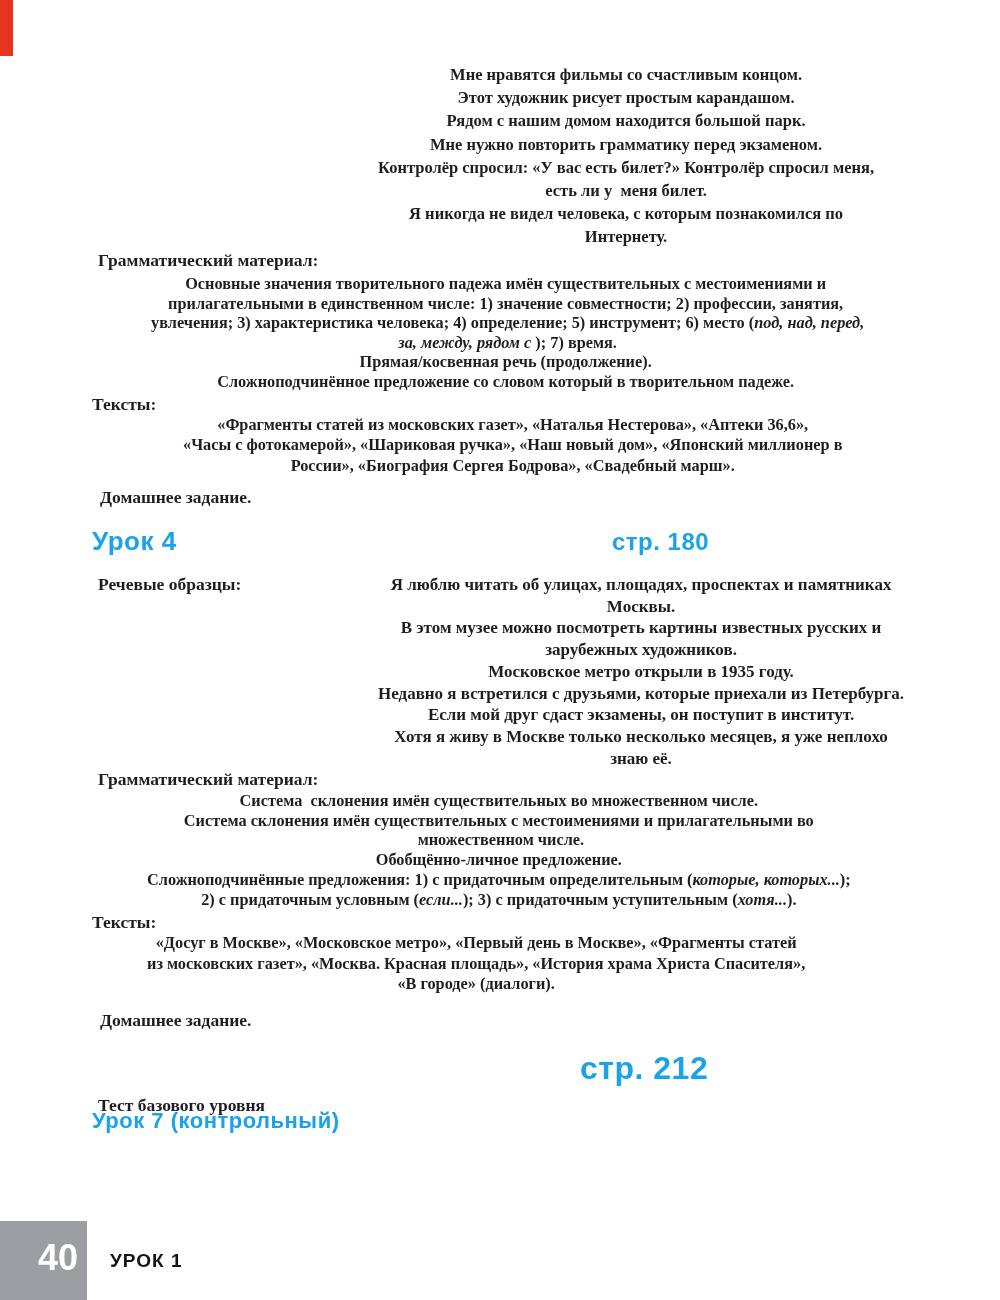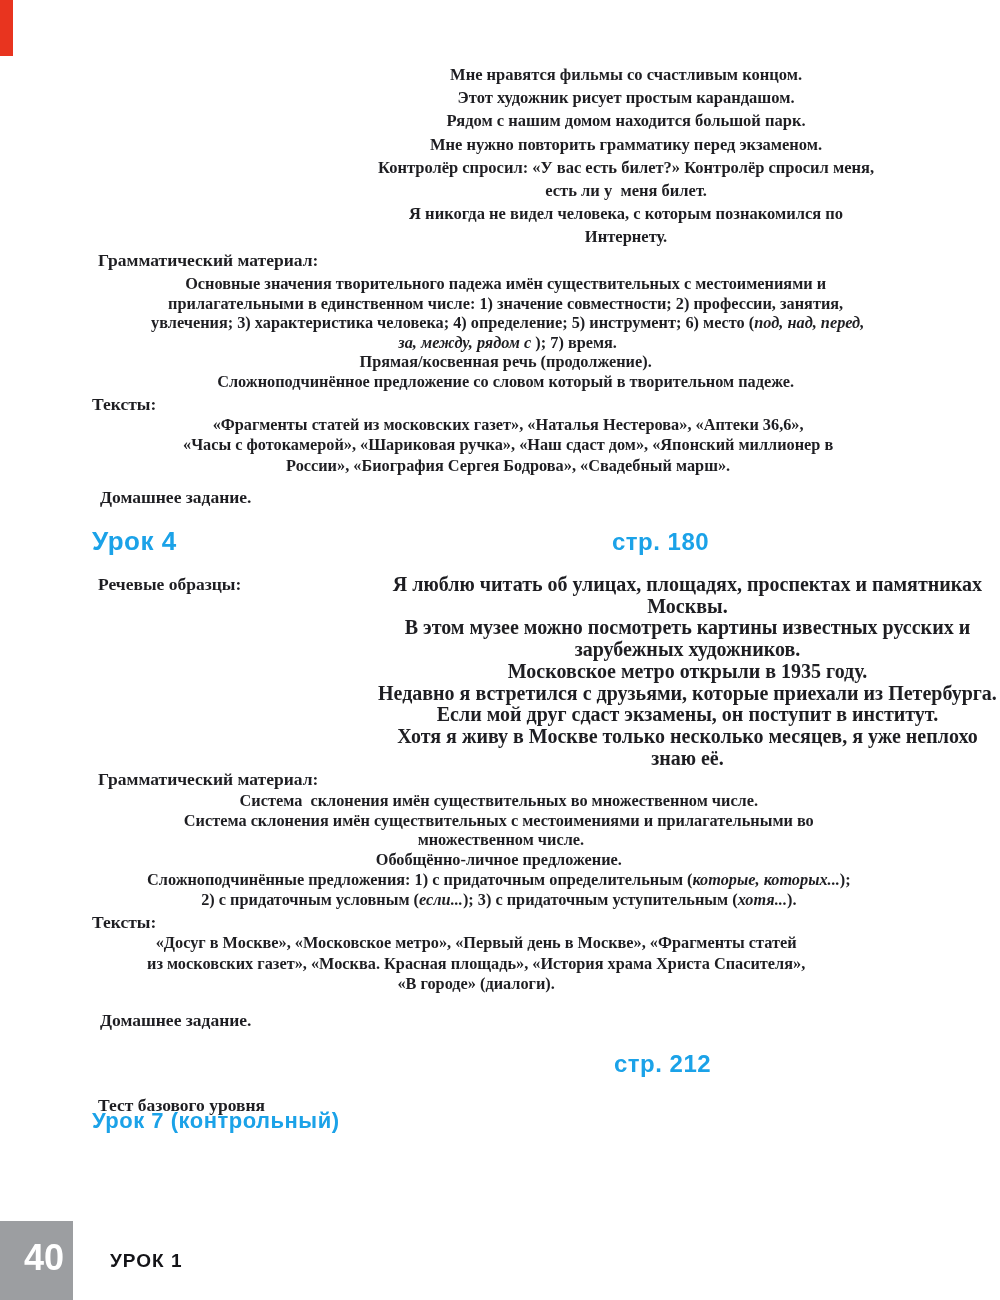--- a/index.html
+++ b/index.html
@@ -40,35 +40,35 @@
   .g1-label     { left: 98px;  top: 250px; font-size: 17.5px; }
   .g1-lines     { left: 147px; top: 274px; font-size: 16.3px; line-height: 19.6px; }
   .t1-label     { left: 92px;  top: 394px; font-size: 17.5px; }
   .t1-lines     { left: 147px; top: 415px; font-size: 16.3px; line-height: 20.3px; margin-left: 36px; }
   .hw1          { left: 100px; top: 487px; font-size: 17.5px; }
 
   
   .l6-title     { left: 92px;  top: 526px; font-size: 26px; color: var(--blue); letter-spacing: 0.5px; }
   .l6-page     { left: 612px; top: 528px; font-size: 24px; color: var(--blue); letter-spacing: 0.5px; }
   .l6-speech-label { left: 98px;  top: 574px; font-size: 17.5px; }
-  .l6-speech    { left: 378px; top: 574px; font-size: 20px; line-height: 21.7px; }
+  .l6-speech    { left: 378px; top: 574px; font-size: 17px; line-height: 21.7px; }
   .g2-label     { left: 98px;  top: 769px; font-size: 17.5px; }
   .g2-lines     { left: 147px; top: 791px; font-size: 16.3px; line-height: 19.7px; }
   .t2-label     { left: 92px;  top: 912px; font-size: 17.5px; }
   .t2-lines     { left: 147px; top: 933px; font-size: 16.3px; line-height: 20.5px; }
   .hw2          { left: 100px; top: 1010px; font-size: 17.5px; }
 
   
   .l7-title     { left: 92px;  top: 1108px; font-size: 22px; color: var(--blue); letter-spacing: 0.5px; }
-  .l7-page     { left: 614px; top: 1050px; font-size: 24px; color: var(--blue); letter-spacing: 0.5px; }
+  .l7-page     { left: 580px; top: 1050px; font-size: 32px; color: var(--blue); letter-spacing: 0.5px; }
   .l7-subtitle  { left: 98px;  top: 1095px; font-size: 17.5px; }
 
   
   .page-num-box {
-    left: 0; top: 1221px; width: 73px; height: 79px;
+    left: 0; top: 1221px; width: 87px; height: 79px;
     background: var(--gray);
   }
   .page-num {
     right: 9px; top: 16px;
     position: absolute;
     font-size: 36px; color: #ffffff;
   }
   .footer-label {
     left: 110px; top: 1250px;
     font-size: 19px; color: var(--footer-ink);
@@ -97,21 +97,21 @@
     <div class="line"><span>прилагательными в единственном числе: 1) значение совместности; 2) профессии, занятия,</span></div>
     <div class="line"><span> увлечения; 3) характеристика человека; 4) определение; 5) инструмент; 6) место (</span><span class="it">под, над, перед,</span></div>
     <div class="line"><span class="it"> за, между, рядом с</span><span> ); 7) время.</span></div>
     <div class="line"><span>Прямая/косвенная речь (продолжение).</span></div>
     <div class="line"><span>Сложноподчинённое предложение со словом который в творительном падеже.</span></div>
   </div>
 
 <div class="abs t1-label serif">Тексты:</div>
 <div class="abs t1-lines serif">
     <div class="line"><span>«Фрагменты статей из московских газет», «Наталья Нестерова», «Аптеки 36,6»,</span></div>
-    <div class="line"><span>«Часы с фотокамерой», «Шариковая ручка», «Наш сдаст дом», «Японский миллионер в</span></div>
+    <div class="line"><span>«Часы с фотокамерой», «Шариковая ручка», «Наш новый дом», «Японский миллионер в</span></div>
     <div class="line"><span>России», «Биография Сергея Бодрова», «Свадебный марш».</span></div>
   </div>
 
 <div class="abs hw1 serif">Домашнее задание.</div>
 
 <div class="abs l6-title sans">Урок 4</div>
 <div class="abs l6-page sans">стр. 180</div>
 
 <div class="abs l6-speech-label serif">Речевые образцы:</div>
 <div class="abs l6-speech serif">

